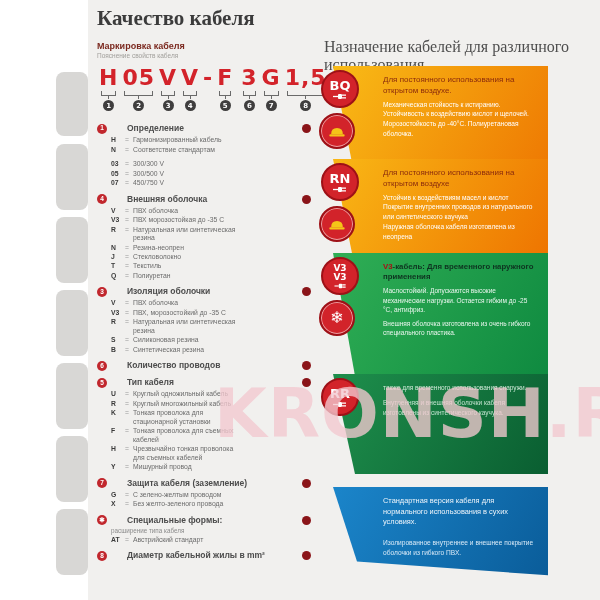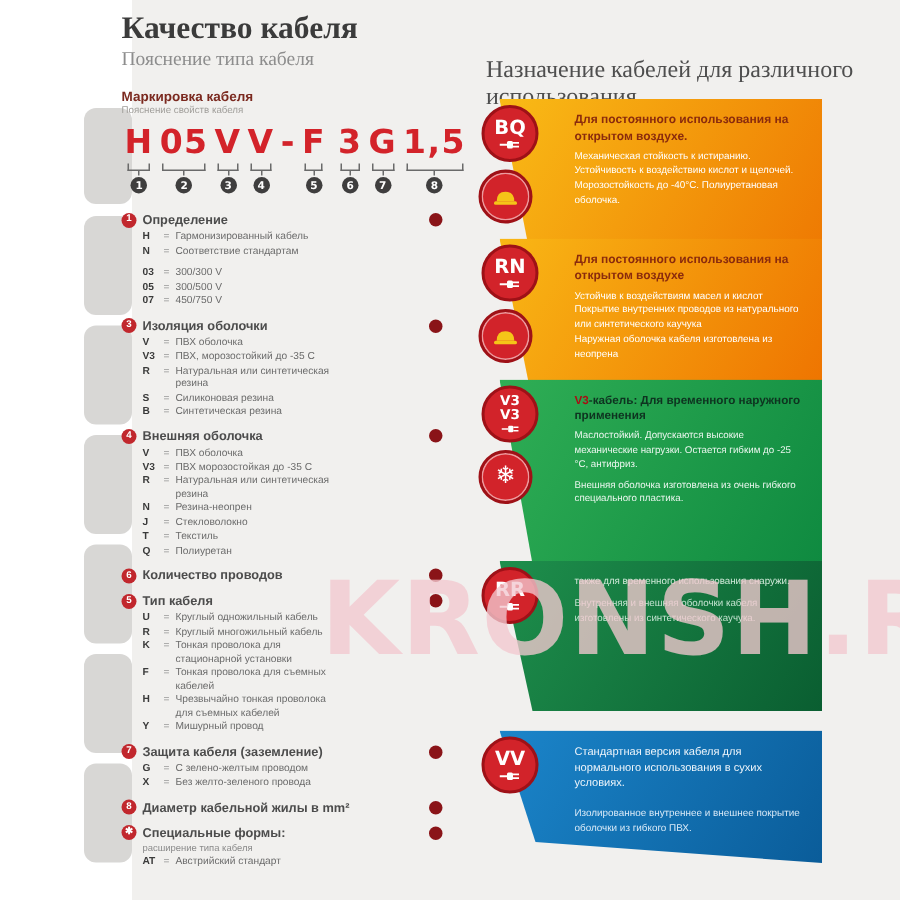--- a/index.html
+++ b/index.html
@@ -10,41 +10,41 @@
   .tab{position:absolute;left:56px;width:32px;background:#d8d7d5;border-radius:8px}
   .tab:nth-of-type(1){top:3px;height:60px}
   .tab:nth-of-type(2){top:72px;height:64px}
   .tab:nth-of-type(3){top:144px;height:66px}
   .tab:nth-of-type(4){top:217px;height:66px}
   .tab:nth-of-type(5){top:290px;height:66px}
   .tab:nth-of-type(6){top:363px;height:66px}
   .tab:nth-of-type(7){top:436px;height:66px}
   .tab:nth-of-type(8){top:509px;height:66px}
 
-  .leftcol{position:absolute;left:81px;top:7px;width:218px}
+  .leftcol{position:absolute;left:97px;top:7px;width:218px}
   .page-title{font-family:"Liberation Serif",serif;font-size:21px;color:#3b3b3b;font-weight:bold;line-height:1.05}
   .page-subtitle{font-family:"Liberation Serif",serif;font-size:13px;color:#8d8d8d;margin-top:2px}
   .mark-label{font-size:9px;font-weight:bold;color:#7b291f;margin-top:12px}
   .mark-sublabel{font-size:6.5px;color:#a09e9a;margin-top:1px}
 
   .code-row{display:flex;align-items:flex-start;margin-top:8px;color:#d3232a;
             font-family:"DejaVu Sans",sans-serif;font-weight:bold;font-size:22px}
   .seg{display:flex;flex-direction:column;align-items:center;margin:0 2px}
   .seg .chars{line-height:1;letter-spacing:1px}
   .seg .bracket{align-self:stretch;height:4px;margin:2px 2px 0;
                 border-left:1px solid #6a6a6a;border-right:1px solid #6a6a6a;border-bottom:1px solid #6a6a6a}
   .seg .stem{width:1px;height:3px;background:#6a6a6a}
   .numcircle{width:11px;height:11px;border-radius:50%;background:#3f3e3e;color:#fff;
              font-size:7px;font-weight:bold;display:flex;align-items:center;justify-content:center;margin-top:1px}
   .seg.plain .chars{margin-top:0}
   .seg.gap{width:6px}
 
   .sections{margin-top:12px}
   .sec{margin-bottom:6px}
-  .sec-head{display:flex;align-items:center;gap:4px;font-size:8.5px;color:#4c4c4c;font-weight:bold;line-height:1.3}
+  .sec-head{display:flex;align-items:center;gap:20px;font-size:8.5px;color:#4c4c4c;font-weight:bold;line-height:1.3}
   .badge-num{width:10px;height:10px;border-radius:50%;background:#c1272d;color:#fff;flex:none;
              font-size:6.5px;font-weight:bold;display:flex;align-items:center;justify-content:center}
   .head-dot{width:9px;height:9px;border-radius:50%;background:#8a1418;margin-left:auto;margin-right:4px;flex:none}
   .sec-items{margin:2px 0 0 14px;width:140px}
   .item{display:flex;font-size:6.8px;color:#6b6b6b;line-height:1.25;margin-bottom:1px}
   .item .code{width:14px;font-weight:bold;color:#3a3a3a;flex:none}
   .item .eq{width:8px;color:#999;flex:none}
   .item .desc{width:104px}
   .sec-note{font-size:6.3px;color:#8a8a8a;margin:1px 0 2px 14px}
 
@@ -66,21 +66,21 @@
           align-items:center;justify-content:center;color:#fff;font-weight:bold;z-index:6}
   .lbadge .bl{font-size:13px;line-height:1;font-family:"DejaVu Sans",sans-serif}
   .lbadge .bl2{font-size:9px;line-height:1;font-family:"DejaVu Sans",sans-serif}
   .lbadge svg{margin-top:1px}
   .badge2{position:absolute;left:-2px;top:47px;width:32px;height:32px;border-radius:50%;
           background:#d2232a;border:2px solid #9e1117;box-shadow:inset 0 0 0 1px rgba(255,255,255,.55);
           display:flex;align-items:center;justify-content:center;z-index:6;color:#fff}
   .badge2 .snow{font-size:16px;line-height:1}
 
   .btext{position:absolute;left:62px;top:9px;right:12px}
-  .o-title{color:#8a2b0d;font-weight:bold;font-size:8px;line-height:1.35;margin-bottom:3px}
+  .o-title{color:#8a2b0d;font-weight:normal;font-size:8px;line-height:1.35;margin-bottom:3px}
   .o-line{color:#fff;font-size:6.6px;line-height:1.5}
   .g-logo{color:#fff;font-weight:bold;font-size:16px;letter-spacing:1px;line-height:1;margin-bottom:6px;
           font-family:"DejaVu Sans",sans-serif}
   .g-logo sup{font-size:7px}
   .g-codeline{font-size:7.8px;font-weight:bold;line-height:1.3;margin-bottom:4px}
   .g-codeline .rc{color:#a80e14}
   .g-codeline .rest{color:#0e3320}
   .g-para{color:#eaf6ee;font-size:6.5px;line-height:1.45;margin-bottom:4px}
   .d-title{color:#fff;font-weight:bold;font-size:7.4px;line-height:1.4}
   .d-title2{color:#cfe9d8;font-size:6.5px;line-height:1.4;margin-bottom:6px}
@@ -100,21 +100,20 @@
 <div class="tab"></div>
 <div class="tab"></div>
 <div class="tab"></div>
 <div class="tab"></div>
 <div class="tab"></div>
 <div class="tab"></div>
 <div class="tab"></div>
 
 <div class="leftcol">
   <div class="page-title">Качество кабеля</div>
-  <div class="page-subtitle">Пояснение типа кабеля</div>
   <div class="mark-label">Маркировка кабеля</div>
   <div class="mark-sublabel">Пояснение свойств кабеля</div>
 
   <div class="code-row">
     <div class="seg">
       <span class="chars">H</span>
       <span class="bracket"></span>
         <span class="stem"></span>
       <span class="numcircle">1</span>
     </div>
@@ -203,20 +202,65 @@
         <div class="item">
             <span class="code">07</span>
             <span class="eq">=</span>
             <span class="desc">450/750 V</span>
           </div>
       </div>
     </div>
 
     <div class="sec">
       <div class="sec-head">
+        <span class="badge-num">4</span>
+        <span>Внешняя оболочка</span>
+        <span class="head-dot"></span>
+      </div>
+      <div class="sec-items">
+        <div class="item">
+            <span class="code">V</span>
+            <span class="eq">=</span>
+            <span class="desc">ПВХ оболочка</span>
+          </div>
+        <div class="item">
+            <span class="code">V3</span>
+            <span class="eq">=</span>
+            <span class="desc">ПВХ морозостойкая до -35 С</span>
+          </div>
+        <div class="item">
+            <span class="code">R</span>
+            <span class="eq">=</span>
+            <span class="desc">Натуральная или синтетическая резина</span>
+          </div>
+        <div class="item">
+            <span class="code">N</span>
+            <span class="eq">=</span>
+            <span class="desc">Резина-неопрен</span>
+          </div>
+        <div class="item">
+            <span class="code">J</span>
+            <span class="eq">=</span>
+            <span class="desc">Стекловолокно</span>
+          </div>
+        <div class="item">
+            <span class="code">T</span>
+            <span class="eq">=</span>
+            <span class="desc">Текстиль</span>
+          </div>
+        <div class="item">
+            <span class="code">Q</span>
+            <span class="eq">=</span>
+            <span class="desc">Полиуретан</span>
+          </div>
+      </div>
+    </div>
+
+    <div class="sec">
+      <div class="sec-head">
         <span class="badge-num">3</span>
         <span>Изоляция оболочки</span>
         <span class="head-dot"></span>
       </div>
       <div class="sec-items">
         <div class="item">
             <span class="code">V</span>
             <span class="eq">=</span>
             <span class="desc">ПВХ оболочка</span>
           </div>
@@ -238,65 +282,20 @@
         <div class="item">
             <span class="code">B</span>
             <span class="eq">=</span>
             <span class="desc">Синтетическая резина</span>
           </div>
       </div>
     </div>
 
     <div class="sec">
       <div class="sec-head">
-        <span class="badge-num">4</span>
-        <span>Внешняя оболочка</span>
-        <span class="head-dot"></span>
-      </div>
-      <div class="sec-items">
-        <div class="item">
-            <span class="code">V</span>
-            <span class="eq">=</span>
-            <span class="desc">ПВХ оболочка</span>
-          </div>
-        <div class="item">
-            <span class="code">V3</span>
-            <span class="eq">=</span>
-            <span class="desc">ПВХ морозостойкая до -35 С</span>
-          </div>
-        <div class="item">
-            <span class="code">R</span>
-            <span class="eq">=</span>
-            <span class="desc">Натуральная или синтетическая резина</span>
-          </div>
-        <div class="item">
-            <span class="code">N</span>
-            <span class="eq">=</span>
-            <span class="desc">Резина-неопрен</span>
-          </div>
-        <div class="item">
-            <span class="code">J</span>
-            <span class="eq">=</span>
-            <span class="desc">Стекловолокно</span>
-          </div>
-        <div class="item">
-            <span class="code">T</span>
-            <span class="eq">=</span>
-            <span class="desc">Текстиль</span>
-          </div>
-        <div class="item">
-            <span class="code">Q</span>
-            <span class="eq">=</span>
-            <span class="desc">Полиуретан</span>
-          </div>
-      </div>
-    </div>
-
-    <div class="sec">
-      <div class="sec-head">
         <span class="badge-num">6</span>
         <span>Количество проводов</span>
         <span class="head-dot"></span>
       </div>
     </div>
 
     <div class="sec">
       <div class="sec-head">
         <span class="badge-num">5</span>
         <span>Тип кабеля</span>
@@ -351,41 +350,41 @@
         <div class="item">
             <span class="code">X</span>
             <span class="eq">=</span>
             <span class="desc">Без желто-зеленого провода</span>
           </div>
       </div>
     </div>
 
     <div class="sec">
       <div class="sec-head">
+        <span class="badge-num">✱</span>
+        <span>Специальные формы:</span>
+        <span class="head-dot"></span>
+      </div>
+      <div class="sec-note">расширение типа кабеля</div>
+      <div class="sec-items">
+        <div class="item">
+            <span class="code">AT</span>
+            <span class="eq">=</span>
+            <span class="desc">Австрийский стандарт</span>
+          </div>
+      </div>
+
+    </div>
+
+    <div class="sec">
+      <div class="sec-head">
         <span class="badge-num">8</span>
         <span>Диаметр кабельной жилы в mm²</span>
         <span class="head-dot"></span>
       </div>
-    </div>
-
-    <div class="sec">
-      <div class="sec-head">
-        <span class="badge-num">✱</span>
-        <span>Специальные формы:</span>
-        <span class="head-dot"></span>
-      </div>
-      <div class="sec-note">расширение типа кабеля</div>
-      <div class="sec-items">
-        <div class="item">
-            <span class="code">AT</span>
-            <span class="eq">=</span>
-            <span class="desc">Австрийский стандарт</span>
-          </div>
-      </div>
-
     </div>
   </div>
 </div>
 
 <div class="r-head">Назначение кабелей для различного использования</div>
 
 <div class="bwrap bw1">
   <div class="bbg"></div>
   <div class="lbadge">
     <span class="bl">BQ</span>
@@ -467,27 +466,19 @@
       </svg>
   </div>
   <div class="btext">
     <div class="d-title2">также для временного использования снаружи.</div>
     <div class="d-para">Внутренняя и внешняя оболочки кабеля изготовлены из синтетического каучука.</div>
   </div>
 </div>
 
 <div class="bwrap bw5">
   <div class="bbg"></div>
-  <div class="lbadge">
-    <span class="bl">VV</span>
-    <svg width="14" height="7" viewBox="0 0 14 7">
-        <path d="M0 3.5 H5" stroke="#fff" stroke-width="1.3"></path>
-        <rect x="5" y="1" width="4" height="5" rx="1" fill="#fff"></rect>
-        <path d="M9 2.2 H13 M9 4.8 H13" stroke="#fff" stroke-width="1.2"></path>
-      </svg>
-  </div>
   <div class="btext">
     <div class="v-title">Стандартная версия кабеля для нормального использования в сухих условиях.</div>
     <div class="v-para">Изолированное внутреннее и внешнее покрытие оболочки из гибкого ПВХ.</div>
   </div>
 </div>
 
 <div class="watermark">KRONSH.RU</div>
 
 </body></html>

